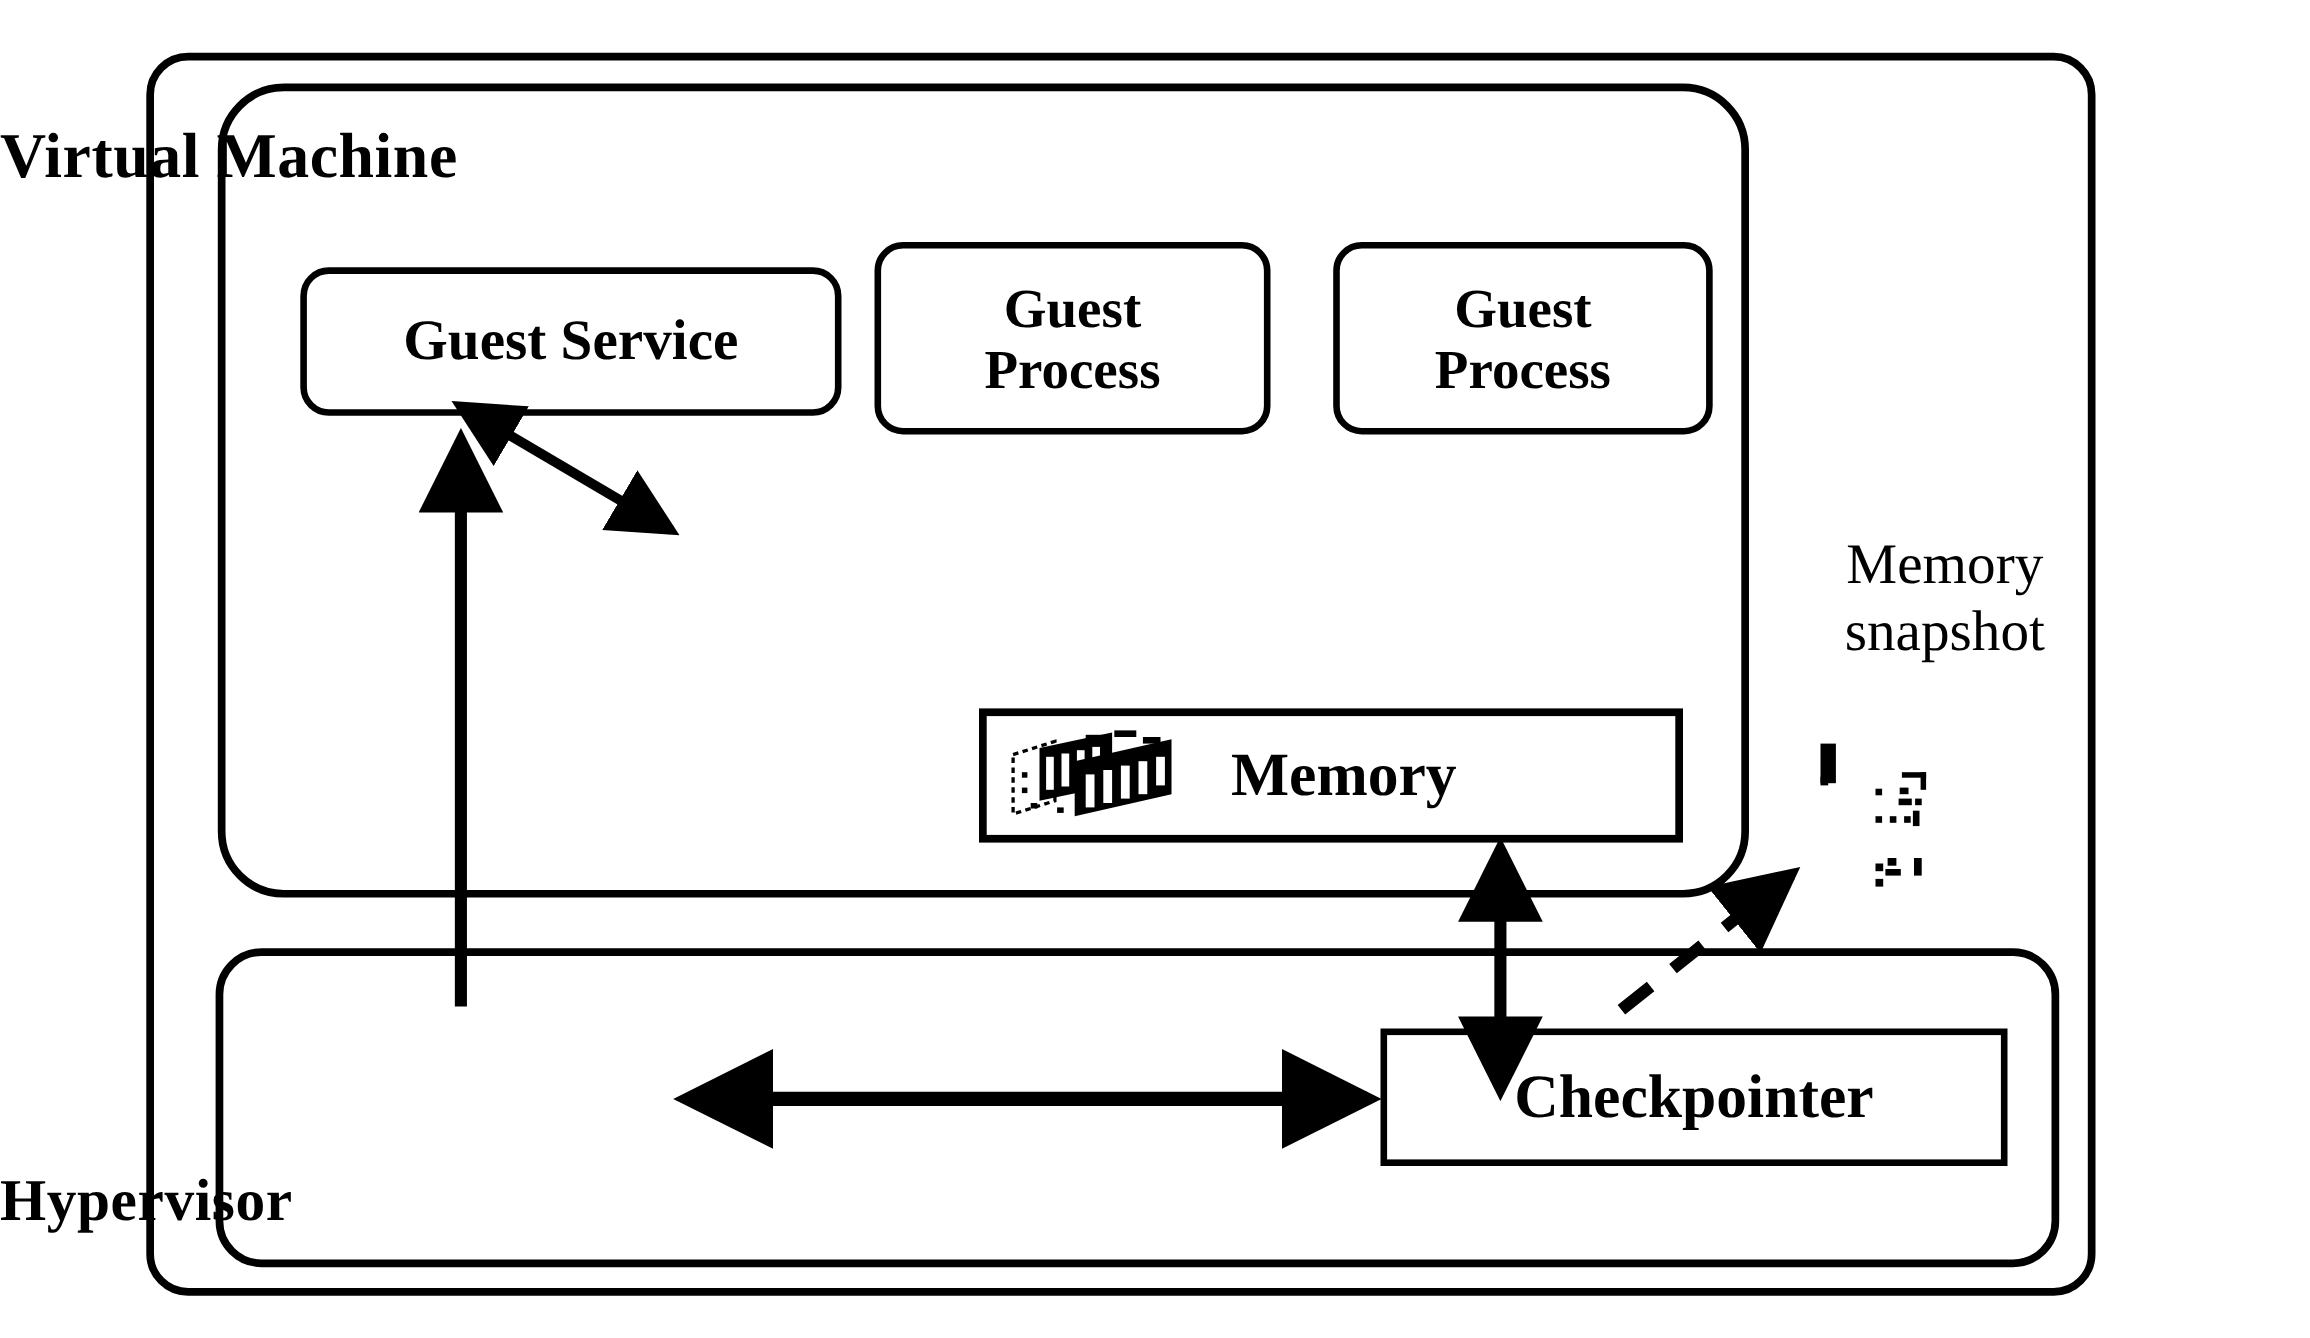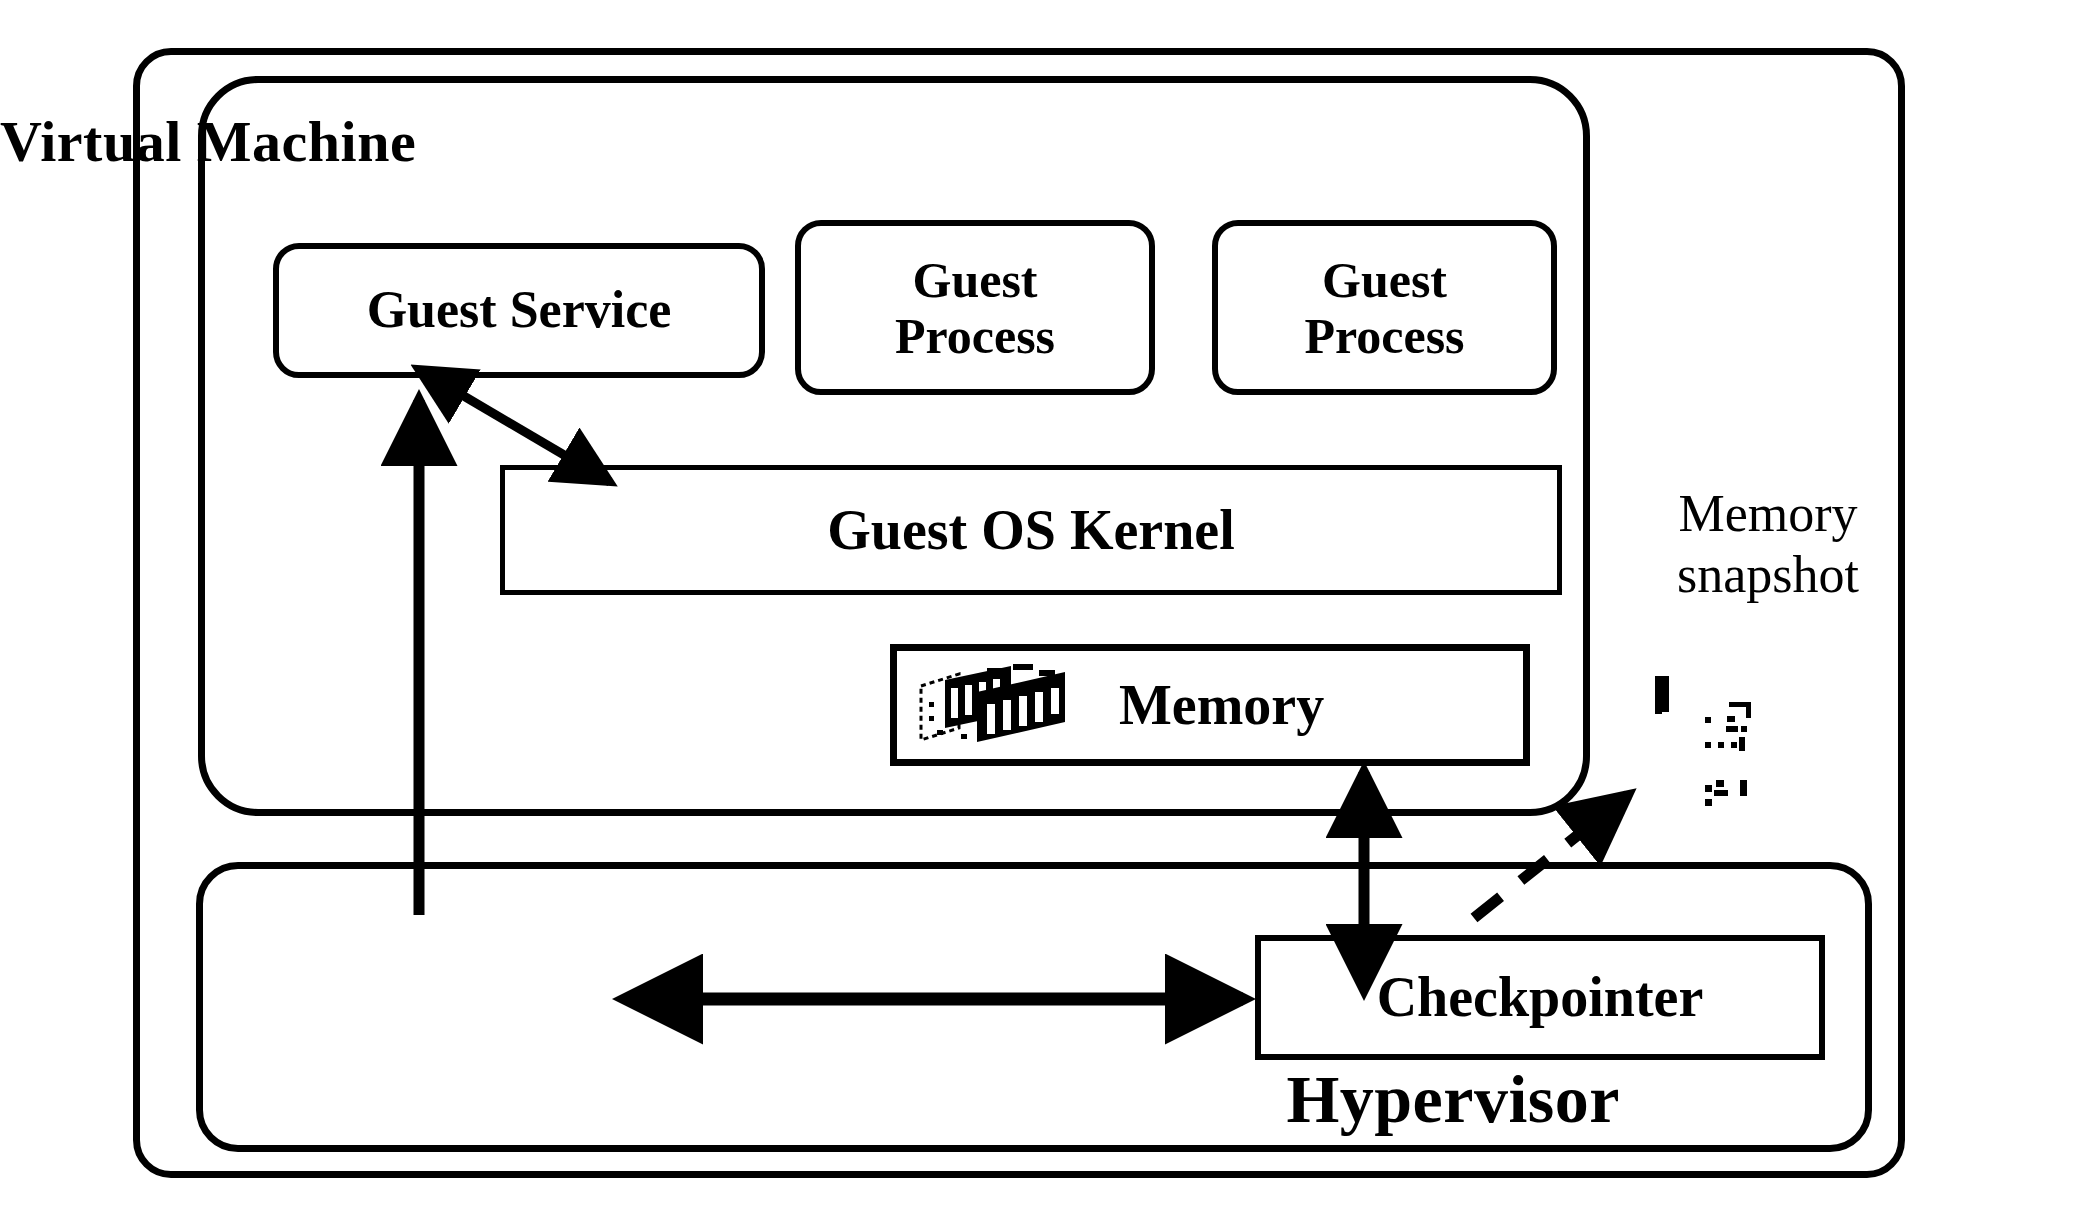--- a/index.html
+++ b/index.html
@@ -80,22 +80,22 @@
   #vm-title {
     left: 0;
     top: 108px;
     width: 1392px;
     font-size: 58px;
   }
   #hypervisor-title {
     left: 0;
     top: 1060px;
     width: 1620px;
-    text-align: right;
-    font-size: 68px;
+    text-align: left;
+    font-size: 54px;
   }
 
   
   #guest-service {
     left: 232px;
     top: 243px;
     width: 492px;
     height: 135px;
     font-size: 52px;
     font-weight: bold;
@@ -225,23 +225,20 @@
     </div>
   </div>
 
   <div class="box rounded-sm" id="guest-process-2">
     <div style="display:flex;flex-direction:column;">
       <span>Guest</span>
       <span>Process</span>
     </div>
   </div>
 
-  <div class="box sharp" id="guest-os-kernel">
-    <span>Guest OS Kernel</span>
-  </div>
 
   <div class="box sharp" id="memory-box">
     <div id="memory-icon">
       <svg width="170" height="86" viewBox="0 0 170 86" xmlns="http://www.w3.org/2000/svg">
         <g fill="#000000">
 
           <path d="M6,24 L44,12 L44,66 L6,78 Z" fill="none" stroke="#000" stroke-width="3" stroke-dasharray="5 4"></path>
 
           <path d="M30,18 L96,4 L96,52 L30,66 Z" fill="#000000"></path>
           <rect x="36" y="26" width="7" height="30" fill="#ffffff"></rect>

